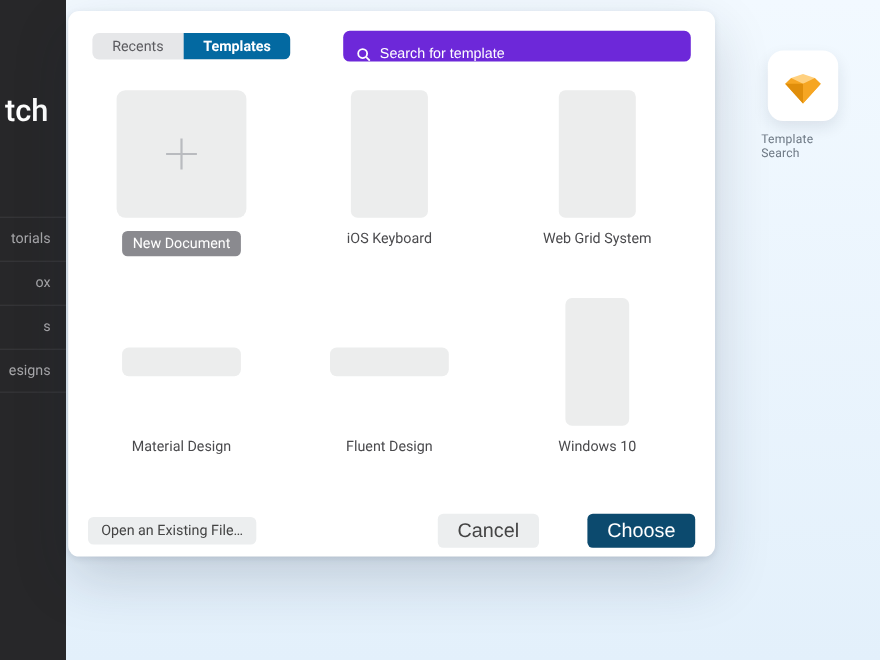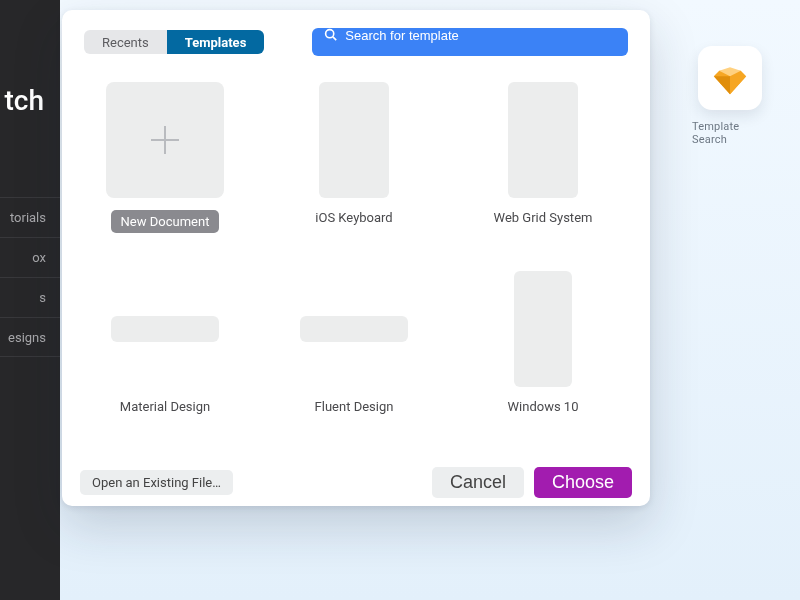--- a/index.html
+++ b/index.html
@@ -49,22 +49,22 @@
     height: 24px;
   }
   .segmented .seg {
     display: flex; align-items: center; justify-content: center;
     padding: 0 18px; font-size: 13px; color: #5c5c60; height: 100%;
   }
   .segmented .seg.active {
     background: #0369a1; color: #fff; font-weight: bold;
   }
   .search {
-    flex: 1; height: 28px; background: #3b82f6; border-radius: 6px;
-    display: flex; align-items: flex-start; gap: 8px; padding: 0 12px;
+    flex: 1; height: 28px; background: #6d28d9; border-radius: 6px;
+    display: flex; align-items: flex-end; gap: 8px; padding: 0 12px;
     color: #fff; font-size: 13px;
   }
   .search input {
     flex: 1; border: none; background: transparent; color: #fff; font-size: 13px;
     outline: none;
   }
   .search input::placeholder { color: #fff; }
   .search-icon { width: 13px; height: 13px; }
   .search-icon circle { stroke: #fff; stroke-width: 2; fill: none; }
   .search-icon line { stroke: #fff; stroke-width: 2; }
@@ -115,21 +115,21 @@
   .open-existing {
     background: #eceeef; border-radius: 5px; padding: 5px 12px;
     font-size: 13px; color: #444;
   }
   .footer-actions { display: flex; gap: 10px; }
   .btn {
     border: none; border-radius: 5px; padding: 5px 18px; font-size: 18px;
     cursor: pointer;
   }
   .btn.secondary { background: #eceeef; color: #444; }
-  .btn.primary { background: #a21caf; color: #fff; }
+  .btn.primary { background: #0c4a6e; color: #fff; margin-left: 34px; }
 
   
   .app-badge {
     position: absolute; left: 692px; top: 46px; width: 76px;
     display: flex; flex-direction: column; align-items: center; gap: 10px;
   }
   .app-badge .tile {
     width: 64px; height: 64px; border-radius: 14px; background: #fff;
     box-shadow: 0 6px 14px rgba(30,40,60,0.10);
     display: flex; align-items: center; justify-content: center;

